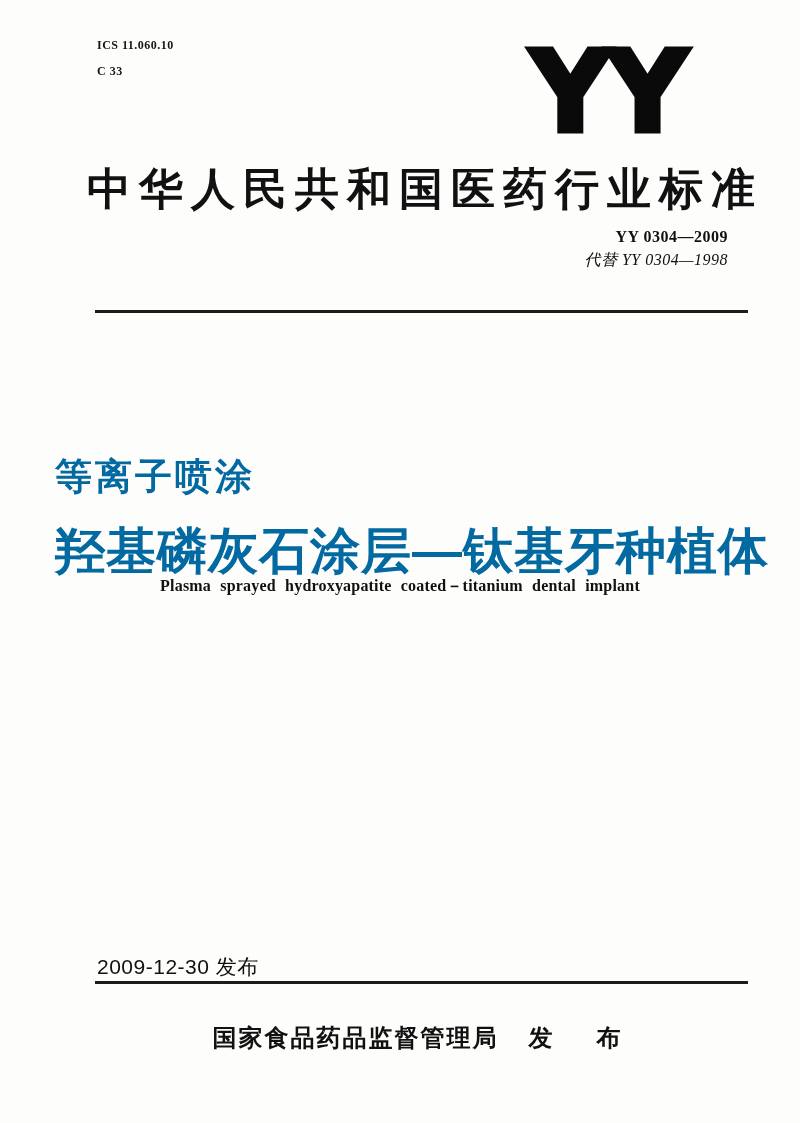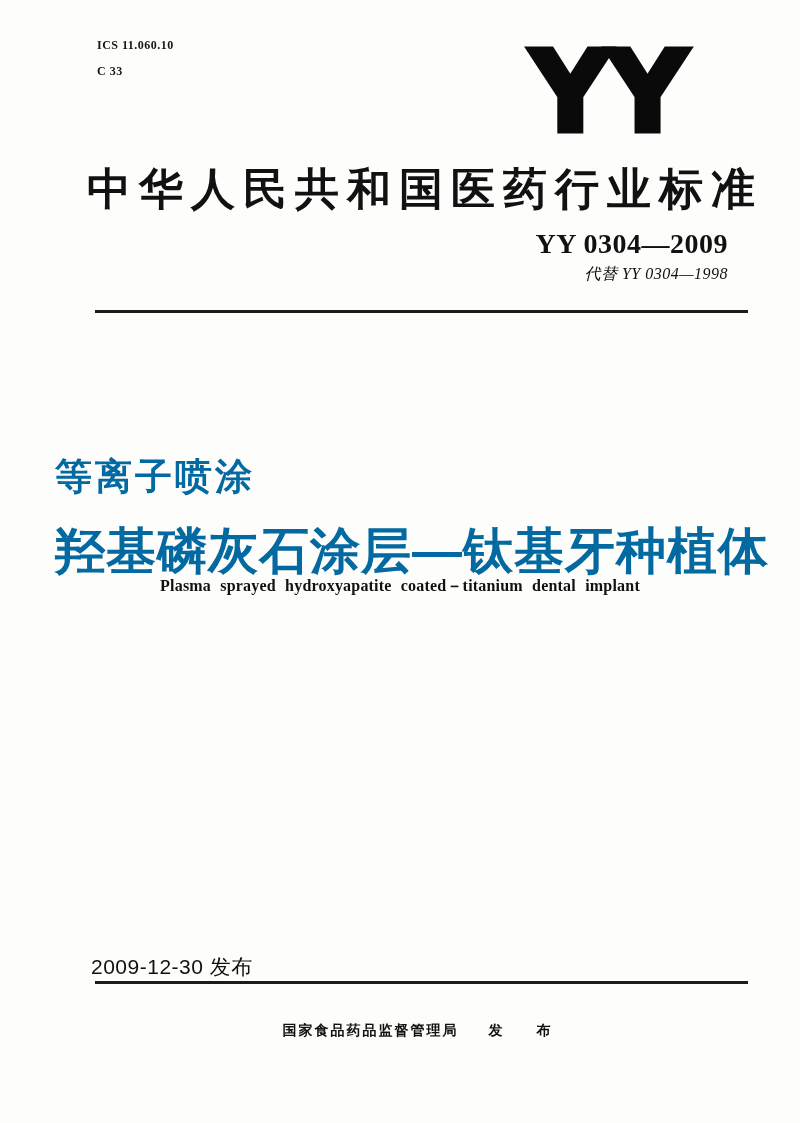--- a/index.html
+++ b/index.html
@@ -63,21 +63,21 @@
   .std-num-block {
     position: absolute;
     top: 228px;
     right: 72px;
     text-align: right;
     color: #111;
   }
   .std-num {
     font-family: "Liberation Serif", serif;
     font-weight: bold;
-    font-size: 28px;
+    font-size: 16px;
     letter-spacing: 0.5px;
   }
   .std-replaces {
     margin-top: 4px;
     font-family: "Liberation Serif", serif;
     font-size: 16px;
     letter-spacing: 0.5px;
     font-style: italic;
   }
 
@@ -113,41 +113,41 @@
     font-weight: bold;
     font-size: 16px;
     word-spacing: 5px;
     letter-spacing: 0.2px;
     color: #111;
   }
 
   
   .dates-row {
     position: absolute;
-    left: 91px;
+    left: 97px;
     top: 953px;
     width: 650px;
     display: flex;
     justify-content: space-between;
     font-family: "Liberation Sans", "DejaVu Sans", sans-serif;
     font-size: 21px;
     letter-spacing: 0.5px;
     color: #111;
   }
 
   
   .publisher-row {
     position: absolute;
     left: 95px;
     top: 1022px;
     width: 653px;
     text-align: center;
     font-family: "Liberation Sans", "DejaVu Sans", sans-serif;
     font-weight: bold;
-    font-size: 14px;
+    font-size: 24px;
     letter-spacing: 2px;
     color: #111;
     white-space: nowrap;
   }
   .publish-word { margin-left: 30px; letter-spacing: 10px; }
 </style>
 </head>
 <body>
 
 <div class="page">

